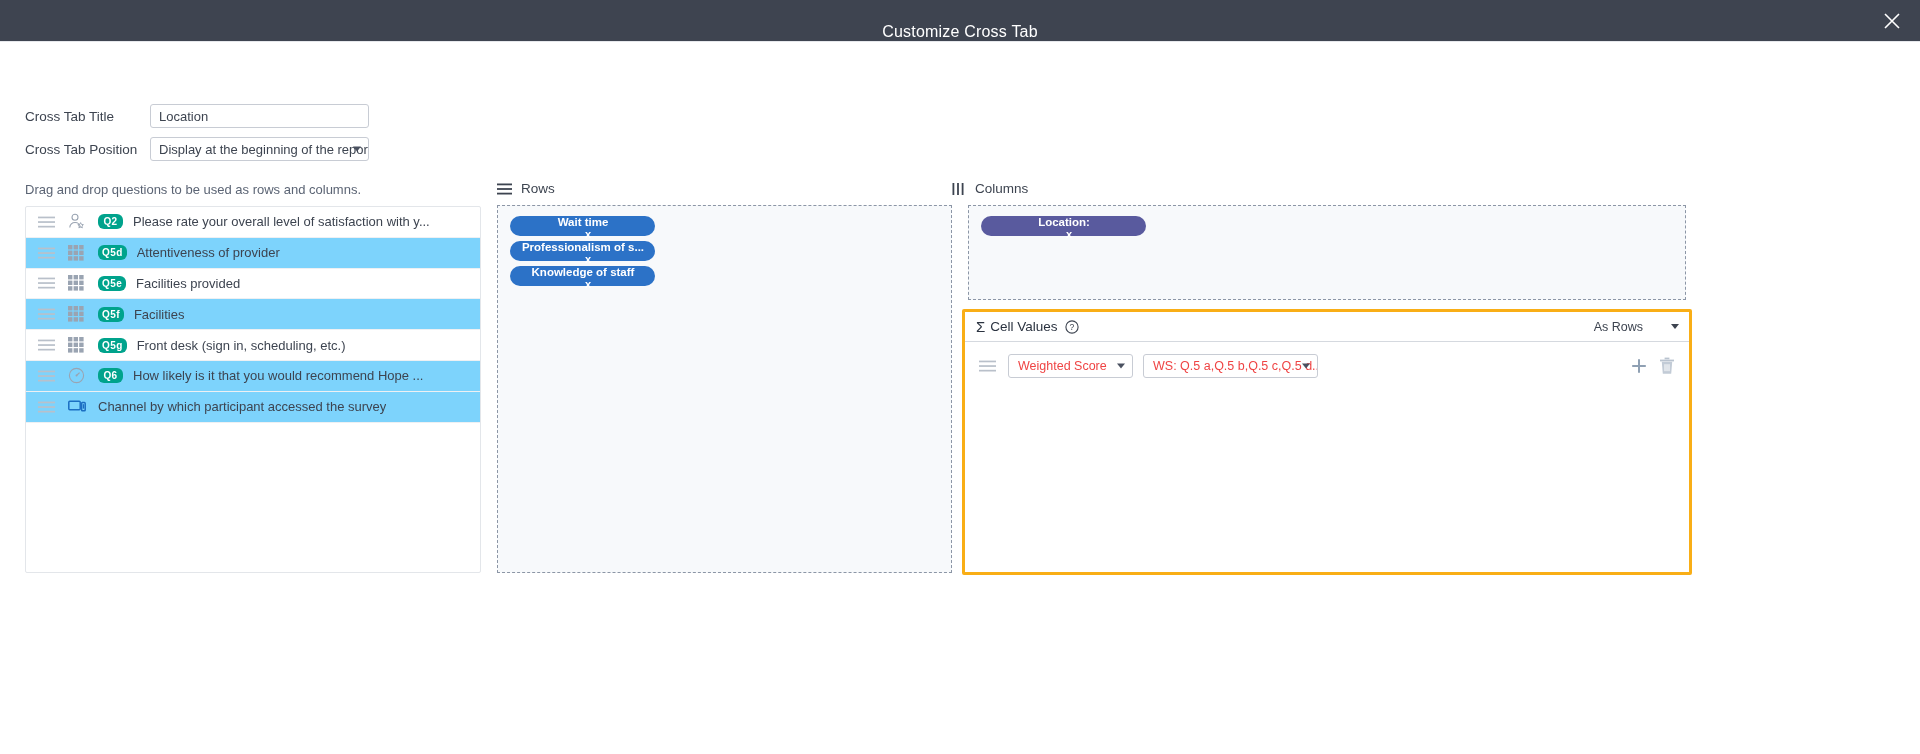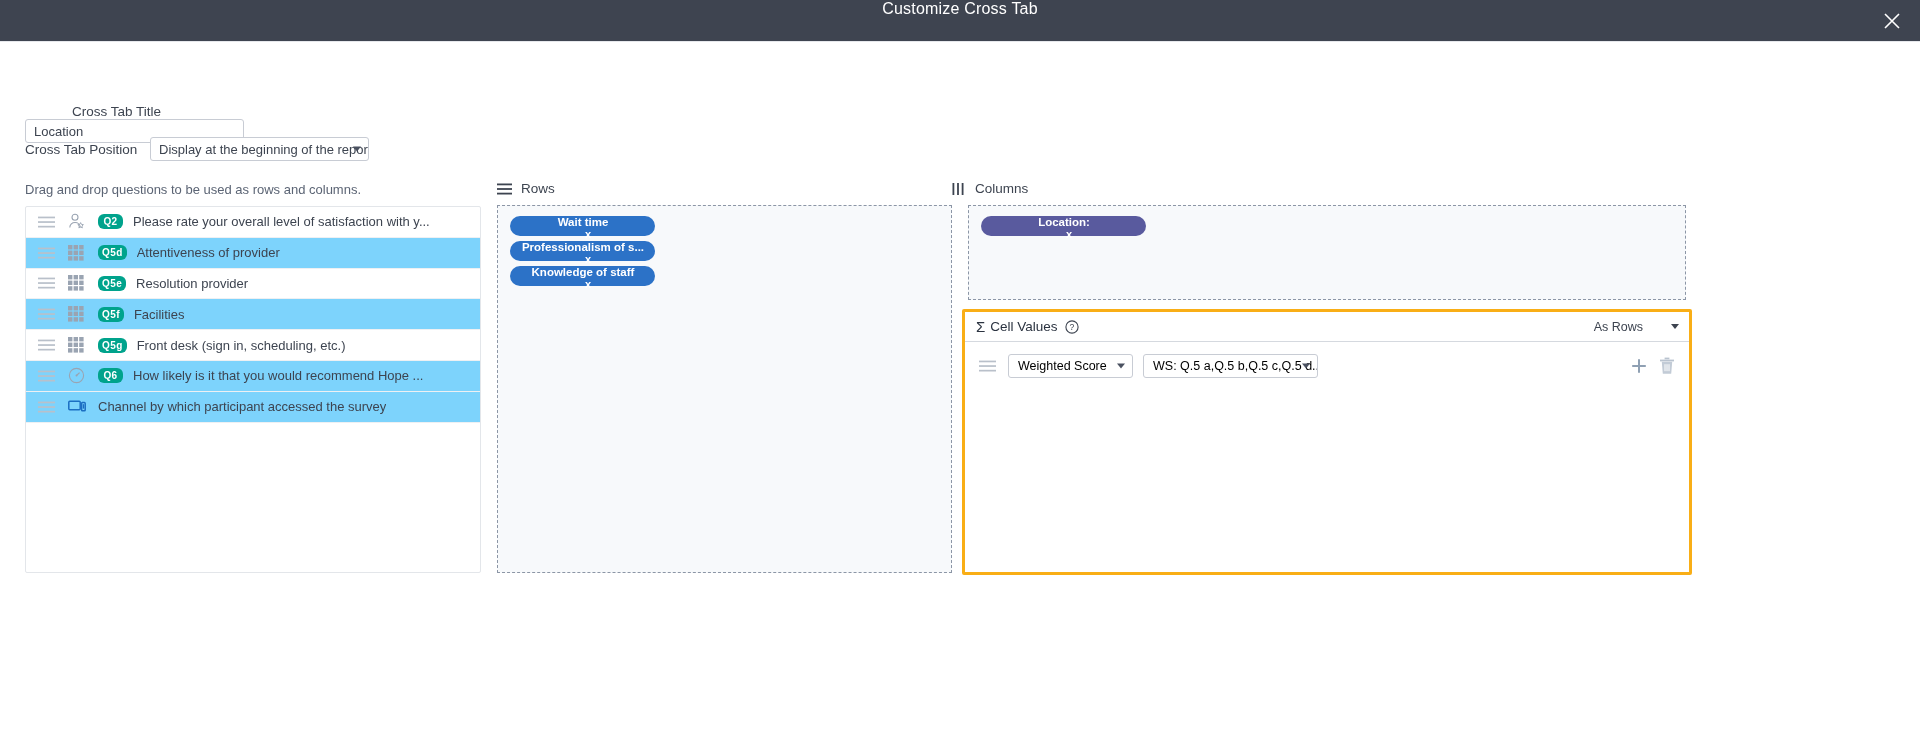--- a/index.html
+++ b/index.html
@@ -10,21 +10,21 @@
     font-family:"Liberation Sans", sans-serif;
     color:#3d4450;
     overflow:hidden;
   }
 
   
   .titlebar{
     position:relative;
     height:41px;
     background:#3e4450;
-    display:flex; align-items:flex-start; justify-content:center;
+    display:flex; align-items:flex-end; justify-content:center;
   }
   .titlebar-text{
     color:#ffffff;
     font-size:16px;
     letter-spacing:.2px;
   }
   .close-btn{
     position:absolute; right:14px; top:50%;
     transform:translateY(-50%);
     width:28px; height:28px;
@@ -219,21 +219,21 @@
   .cv-handle{ margin-right:12px; display:flex; align-items:center; cursor:grab; }
   .cv-select{
     position:relative;
     height:24px;
     border:1px solid #c8ccd4;
     border-radius:3px;
     background:#fff;
     display:flex; align-items:center;
     padding:0 24px 0 9px;
     font-size:12.5px;
-    color:#000000;
+    color:#ef4444;
     cursor:pointer;
     white-space:nowrap;
     overflow:hidden;
     margin-right:10px;
   }
   .cv-select.w1{ width:125px; }
   .cv-select.w2{ width:175px; }
   .cv-select .caret{
     position:absolute; right:7px; top:50%;
     transform:translateY(-50%);
@@ -256,21 +256,21 @@
   <div class="titlebar-text">Customize Cross Tab</div>
   <div class="close-btn">
     <svg width="18" height="18" viewBox="0 0 18 18">
       <path d="M2 2 L16 16 M16 2 L2 16" stroke="#ffffff" stroke-width="1.6" fill="none"></path>
     </svg>
   </div>
 </div>
 
 <div class="page">
 
-  <div class="form-row" style="left:25px; top:62px;flex-direction:column;">
+  <div class="form-row" style="left:25px; top:62px;">
     <div class="form-label">Cross Tab Title</div>
     <input class="text-input" type="text" value="Location" style="">
   </div>
 
   <div class="form-row" style="left:25px; top:95px;">
     <div class="form-label">Cross Tab Position</div>
     <div class="select-box">
       <span>Display at the beginning of the report</span>
       <span class="caret"></span>
     </div>
@@ -336,21 +336,21 @@
             <rect x="11.2" y="0" width="4.4" height="4.4" fill="#9aa4b2"></rect>
             <rect x="0" y="5.6" width="4.4" height="4.4" fill="#9aa4b2"></rect>
             <rect x="5.6" y="5.6" width="4.4" height="4.4" fill="#9aa4b2"></rect>
             <rect x="11.2" y="5.6" width="4.4" height="4.4" fill="#9aa4b2"></rect>
             <rect x="0" y="11.2" width="4.4" height="4.4" fill="#9aa4b2"></rect>
             <rect x="5.6" y="11.2" width="4.4" height="4.4" fill="#9aa4b2"></rect>
             <rect x="11.2" y="11.2" width="4.4" height="4.4" fill="#9aa4b2"></rect>
       </svg>
         </span>
         <span class="badge">Q5e</span>
-        <span class="qlabel">Resolution provider</span>
+        <span class="qlabel">Facilities provided</span>
       </div>
       <div class="qrow alt">
         <span class="handle">
           <svg width="17" height="12" viewBox="0 0 17 12">
         <rect x="0" y="0.6" width="17" height="1.7" fill="#b9c0ca"></rect>
         <rect x="0" y="5.2" width="17" height="1.7" fill="#b9c0ca"></rect>
         <rect x="0" y="9.8" width="17" height="1.7" fill="#b9c0ca"></rect>
       </svg>
         </span>
         <span class="qicon">

